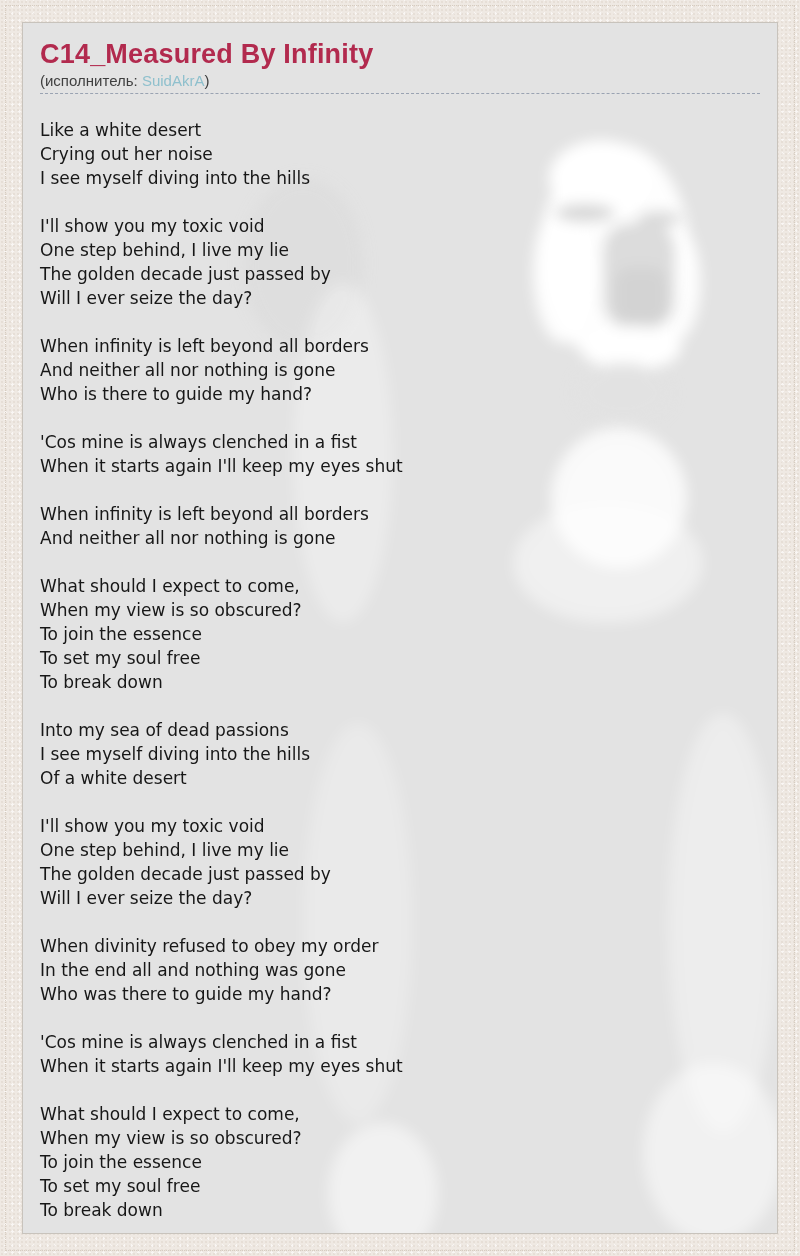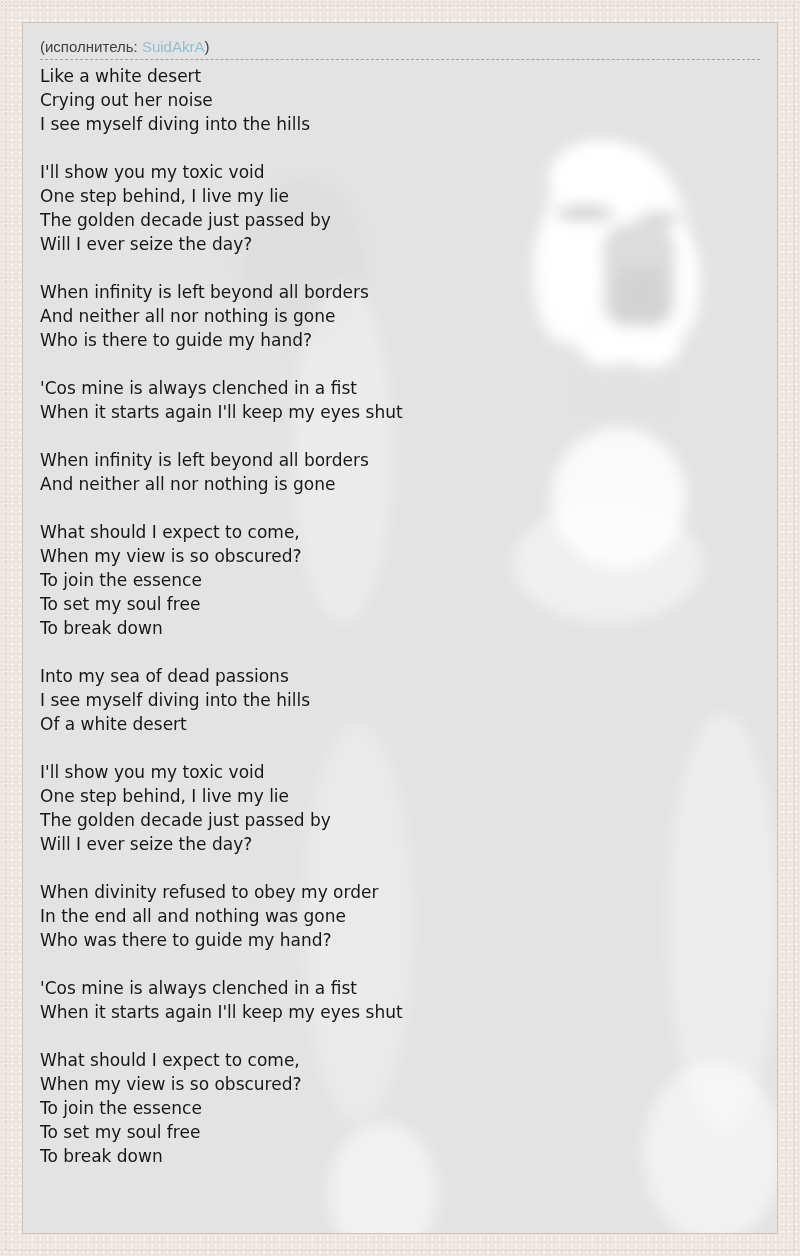--- a/index.html
+++ b/index.html
@@ -62,21 +62,21 @@
     color: #8fc0cd;
     text-decoration: none;
     cursor: pointer;
   }
   .separator {
     margin-top: 3px;
     border-bottom: 1px dashed #9aa3b2;
     height: 0;
   }
   .lyrics {
-    margin-top: 4px;
+    margin-top: 24px;
     white-space: pre-line;
     font-family: "DejaVu Sans", "Liberation Sans", sans-serif;
     font-size: 17px;
     line-height: 24px;
     color: #171717;
   }
 </style>
 </head>
 <body>
 
@@ -112,20 +112,21 @@
       <rect x="592" y="245" width="52" height="55" rx="16" fill="#d3d3d3"></rect>
 
       <ellipse cx="608" cy="325" rx="50" ry="22" fill="#ffffff"></ellipse>
       <ellipse cx="600" cy="370" rx="48" ry="30" fill="#e2e2e2"></ellipse>
       <ellipse cx="596" cy="475" rx="68" ry="70" fill="#ffffff" opacity="0.8"></ellipse>
       <ellipse cx="585" cy="540" rx="95" ry="60" fill="#ffffff" opacity="0.45"></ellipse>
     </g>
   </svg>
 
   <div class="card-content">
+    <h1 class="song-title" style="color: rgb(178, 42, 78);">C14_Measured By Infinity</h1>
 
     <div class="artist-line"><span>(исполнитель: </span><a class="artist-link" style="color: rgb(143, 192, 205); margin-top: 16px;">SuidAkrA</a><span>)</span></div>
 
     <div class="separator"></div>
 
     <div class="lyrics">Like a white desert
 Crying out her noise
 I see myself diving into the hills
 
 I'll show you my toxic void

